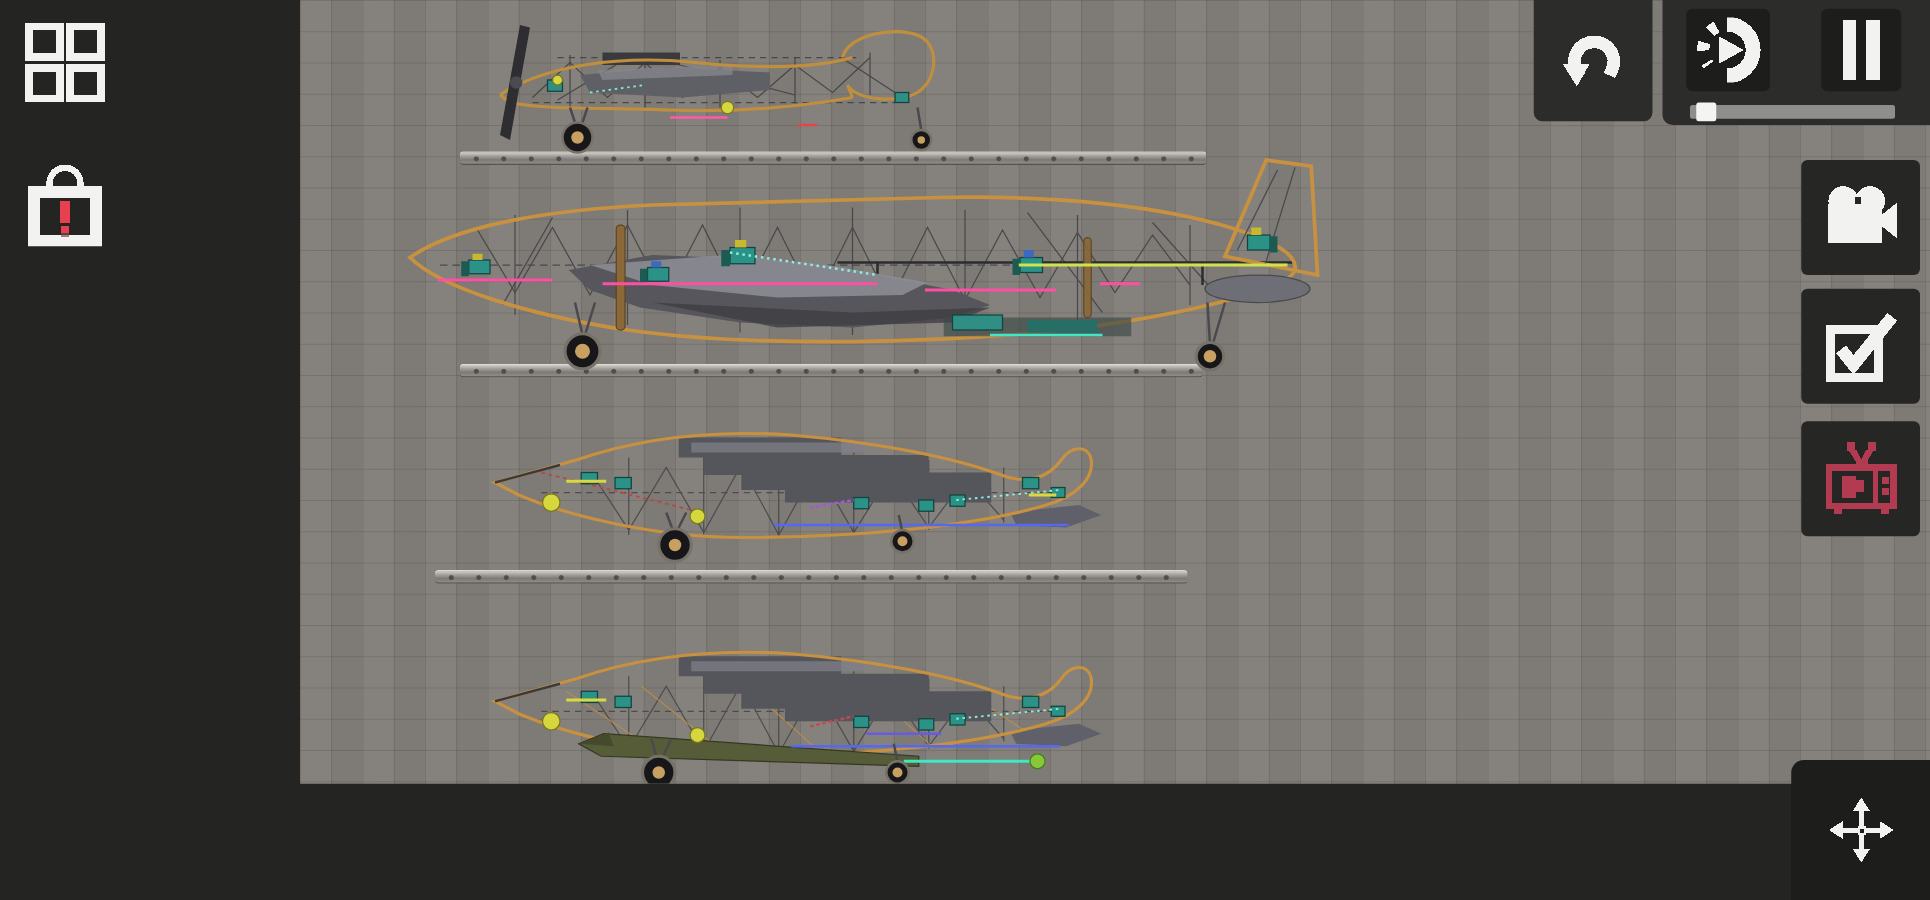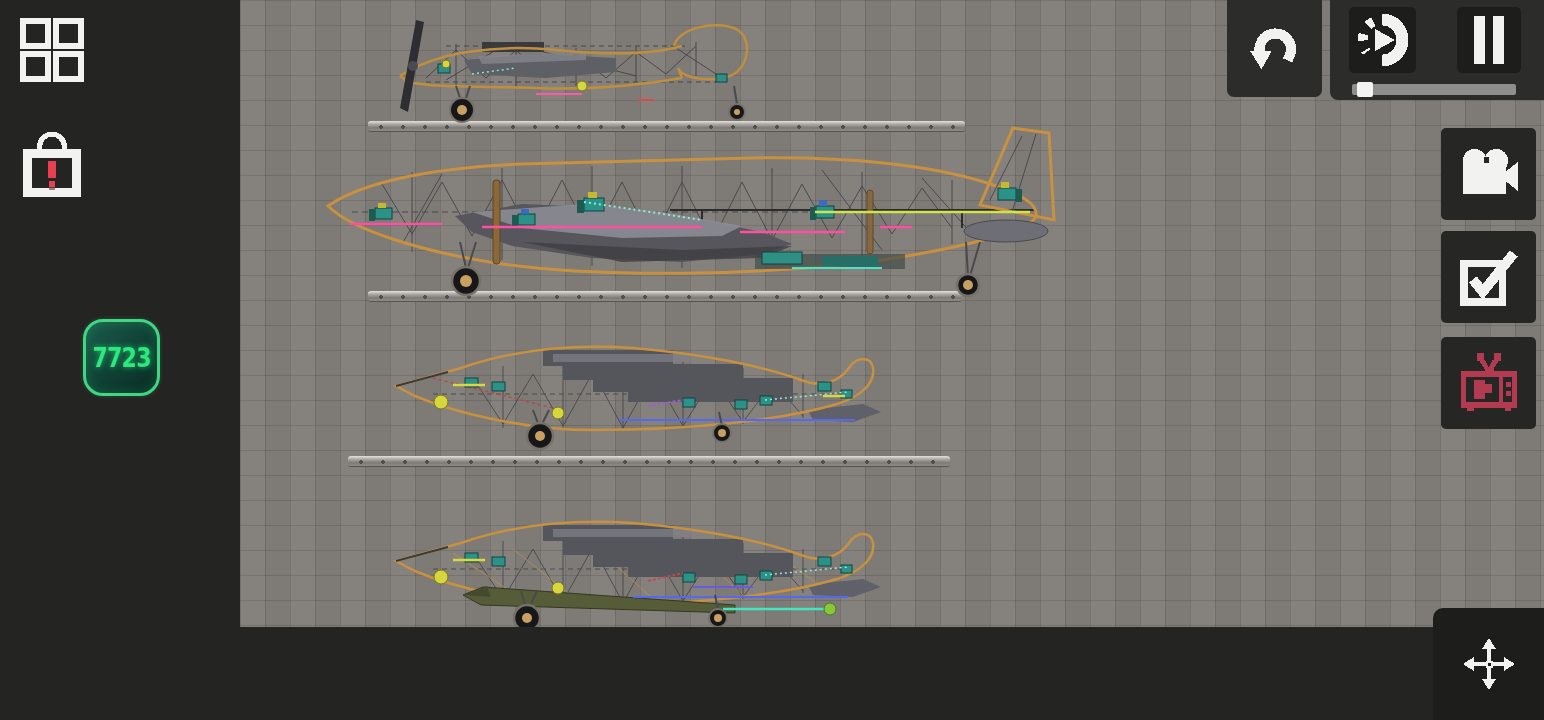--- a/index.html
+++ b/index.html
@@ -327,23 +327,20 @@
   <div class="hud-btn btn-lock">
     <svg class="icon" width="66" height="70" viewBox="0 0 64 68" shape-rendering="crispEdges">
       <path d="M20 27 V19 A12 12 0 0 1 44 19 V27" fill="none" stroke="#f2f2f0" stroke-width="5"></path>
       <rect x="8" y="26" width="48" height="38" fill="none" stroke="#f2f2f0" stroke-width="9"></rect>
       <rect x="28" y="33" width="8" height="17" fill="#e8404e"></rect>
       <rect x="29" y="52" width="6" height="6" fill="#e8404e"></rect>
       <rect x="29" y="58" width="6" height="3" fill="#7a4a4e" opacity=".7"></rect>
     </svg>
   </div>
 
-  <div class="counter-badge">
-    <span>7723</span>
-  </div>
 
   <div class="hud-btn panel-dark btn-undo">
     <svg class="icon" width="58" height="54" viewBox="0 0 48 48" shape-rendering="crispEdges">
       <path d="M12 31 A14 14 0 1 1 37 30" fill="none" stroke="#f2f2f0" stroke-width="9" stroke-linecap="square"></path>
       <polygon points="2,26 21,26 12,42" fill="#f2f2f0"></polygon>
     </svg>
   </div>
 
   <div class="sim-panel">
     <div class="hud-btn btn-inner btn-speed">

